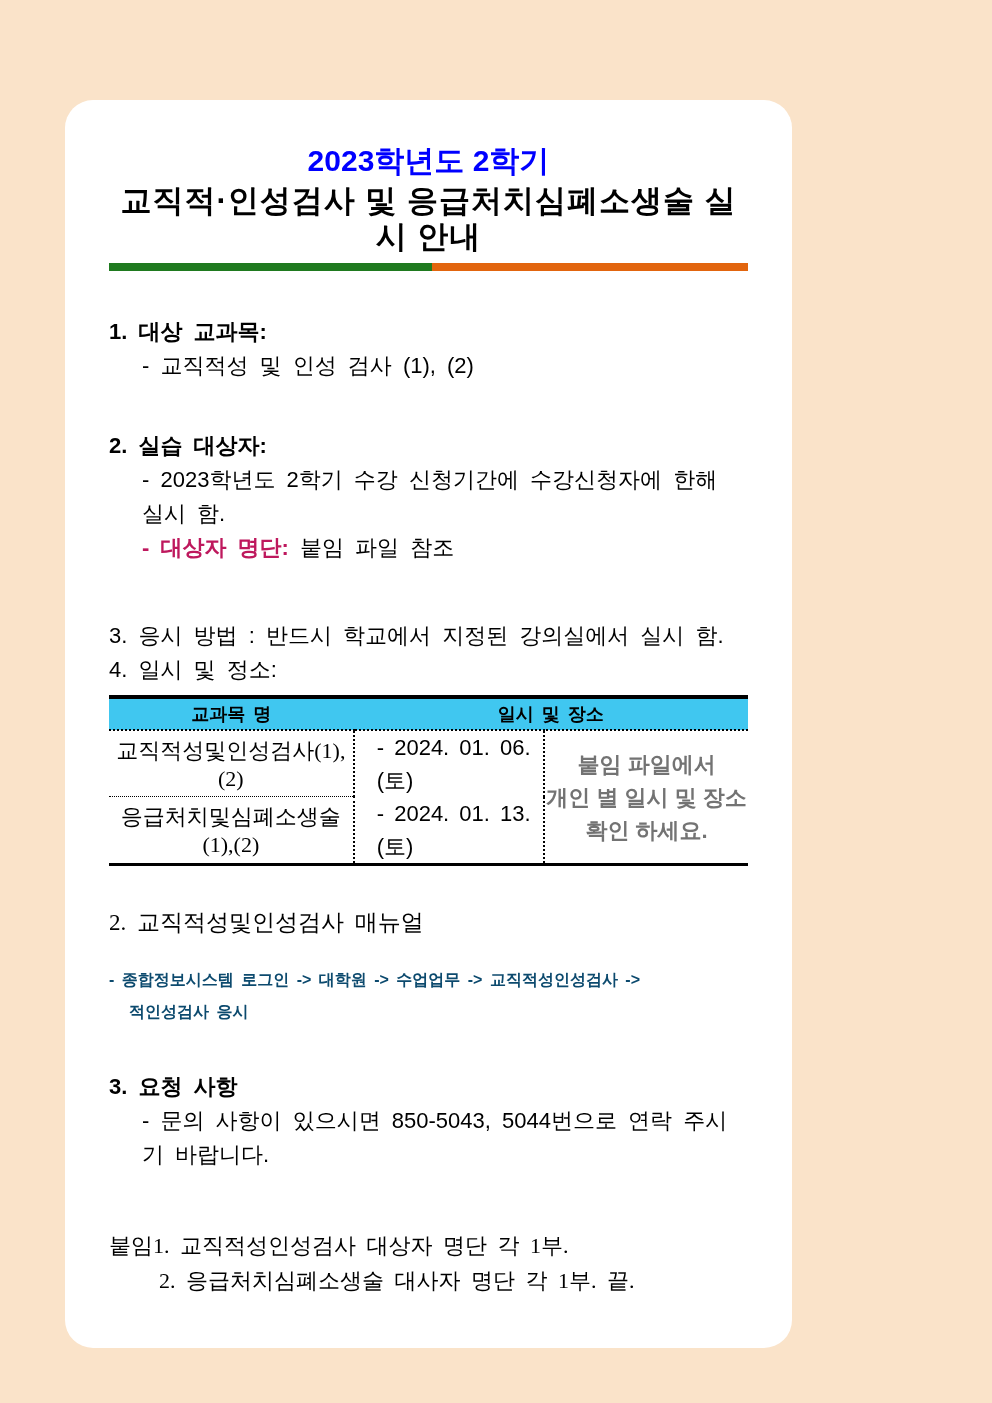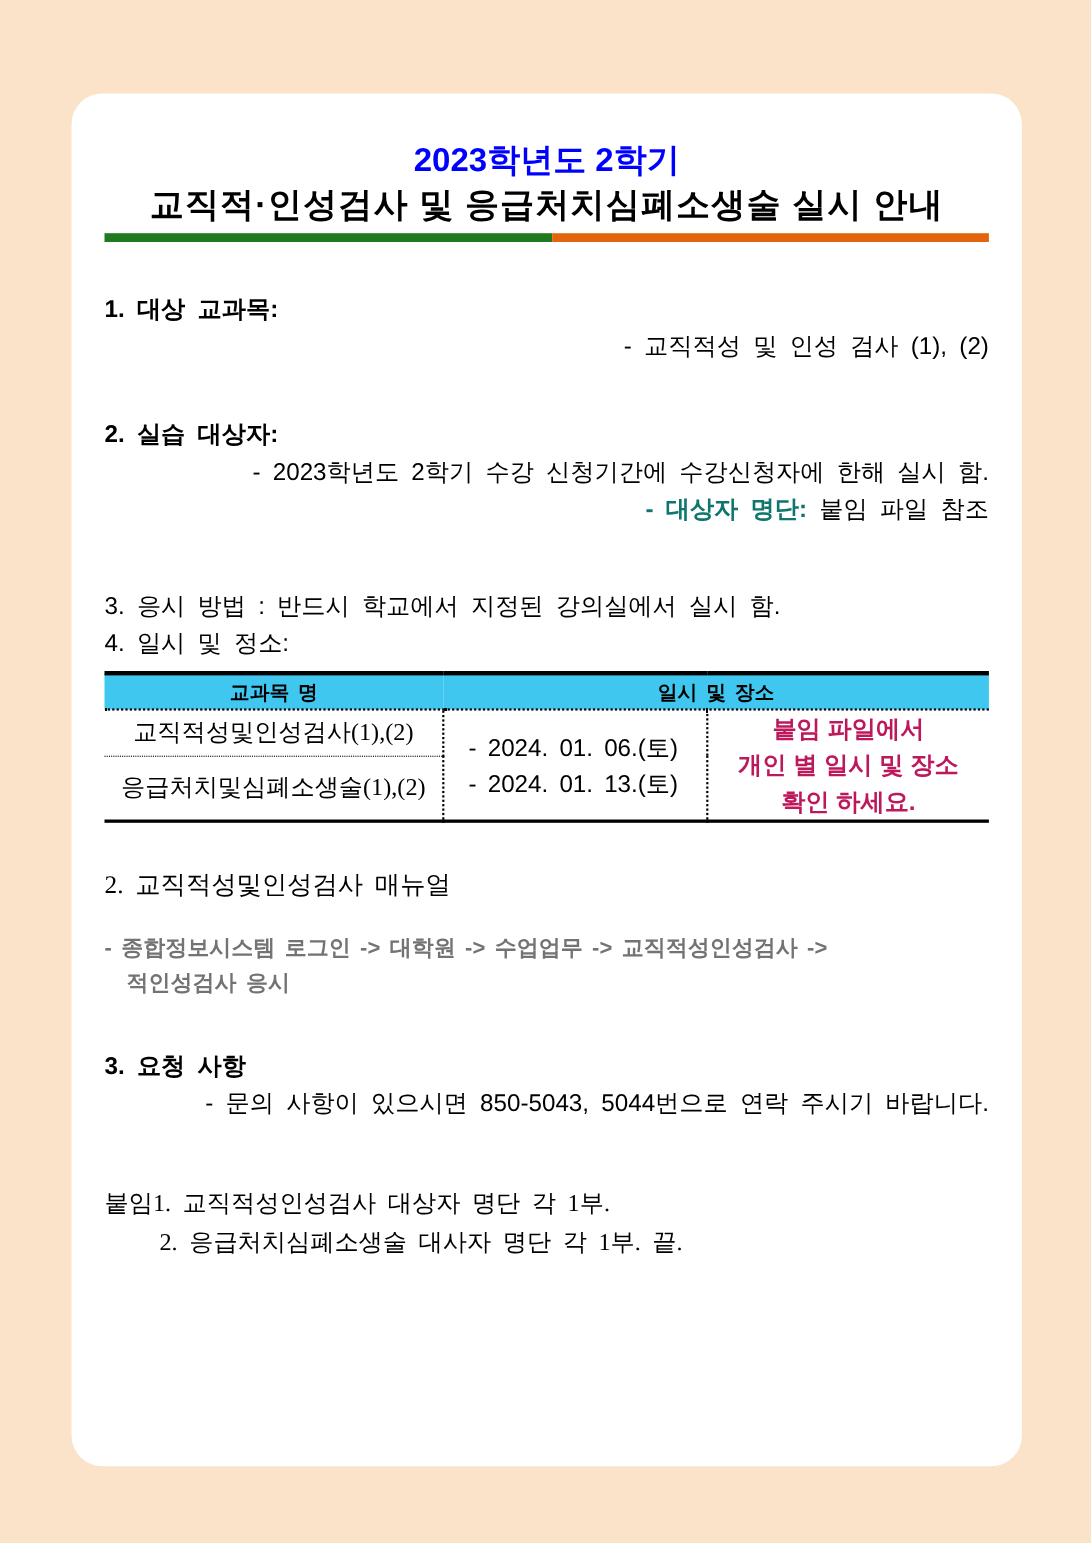--- a/index.html
+++ b/index.html
@@ -10,26 +10,26 @@
   }
   .page {
     position: relative;
     width: 992px;
     height: 1403px;
     background: #FAE3C9;
   }
   .card {
     position: absolute;
     left: 65px;
-    top: 85px;
-    width: 864px;
+    top: 100px;
+    width: 727px;
     height: 1248px;
     background: #FFFFFF;
     border-radius: 28px;
-    padding: 0 30px;
+    padding: 0 44px;
     overflow: hidden;
   }
   
   .subtitle {
     margin-top: 44px;
     text-align: center;
     font-size: 30px;
     font-weight: bold;
     color: #0000FF;
     line-height: 34px;
@@ -50,23 +50,23 @@
   }
   .bar-green { width: 50.6%; height: 100%; background: #1F7A1F; }
   .bar-orange { width: 49.4%; height: 100%; background: #E2650E; }
   
   .body-line { font-size: 22px; line-height: 34px; word-spacing: 5px; }
   .intro { margin-top: 38px; line-height: 36px; }
   .sec-heading { font-weight: bold; }
   .sec1 { margin-top: 44px; }
   .sec2 { margin-top: 46px; }
   .sec34 { margin-top: 54px; }
-  .indent1 { padding-left: 33px; text-align: right; }
+  .indent1 { padding-left: 33px; }
   .indent2 { padding-left: 39px; }
-  .blue-text { color: #0f766e; font-weight: bold; }
+  .blue-text { color: #be185d; font-weight: bold; }
   .red-text { color: #FF0000; }
   
   table.schedule {
     margin-top: 8px;
     width: 100%;
     border-collapse: collapse;
     border-top: 4px solid #000;
     border-bottom: 3px solid #000;
     table-layout: fixed;
   }
@@ -91,40 +91,40 @@
   td.dates {
     border-left: 2px dotted #000;
     font-family: Liberation Sans, sans-serif;
     font-size: 22px;
     vertical-align: middle;
     padding-left: 22px;
   }
   td.dates div { line-height: 33px; word-spacing: 4px; }
   td.notice {
     border-left: 2px dotted #000;
-    color: #be185d;
+    color: #737373;
     font-weight: bold;
     font-size: 22px;
     text-align: center;
     vertical-align: middle;
   }
   td.notice div { line-height: 33px; }
   
   .serif { font-family: "Liberation Serif", serif; }
   .manual-heading {
     margin-top: 40px;
     font-size: 23px;
     line-height: 34px;
     word-spacing: 5px;
   }
   .nav-lines { margin-top: 24px; }
   .nav-line {
-    color: #737373;
-    font-weight: bold;
-    font-size: 20px;
+    color: #0c4a6e;
+    font-weight: bold;
+    font-size: 16px;
     line-height: 32px;
     word-spacing: 3px;
   }
   .nav-line2 { padding-left: 20px; }
   .request { margin-top: 42px; }
   .attach { margin-top: 56px; }
   .attach .body-line { line-height: 35px; }
   .attach-line2 { padding-left: 50px; }
 </style>
 </head>

